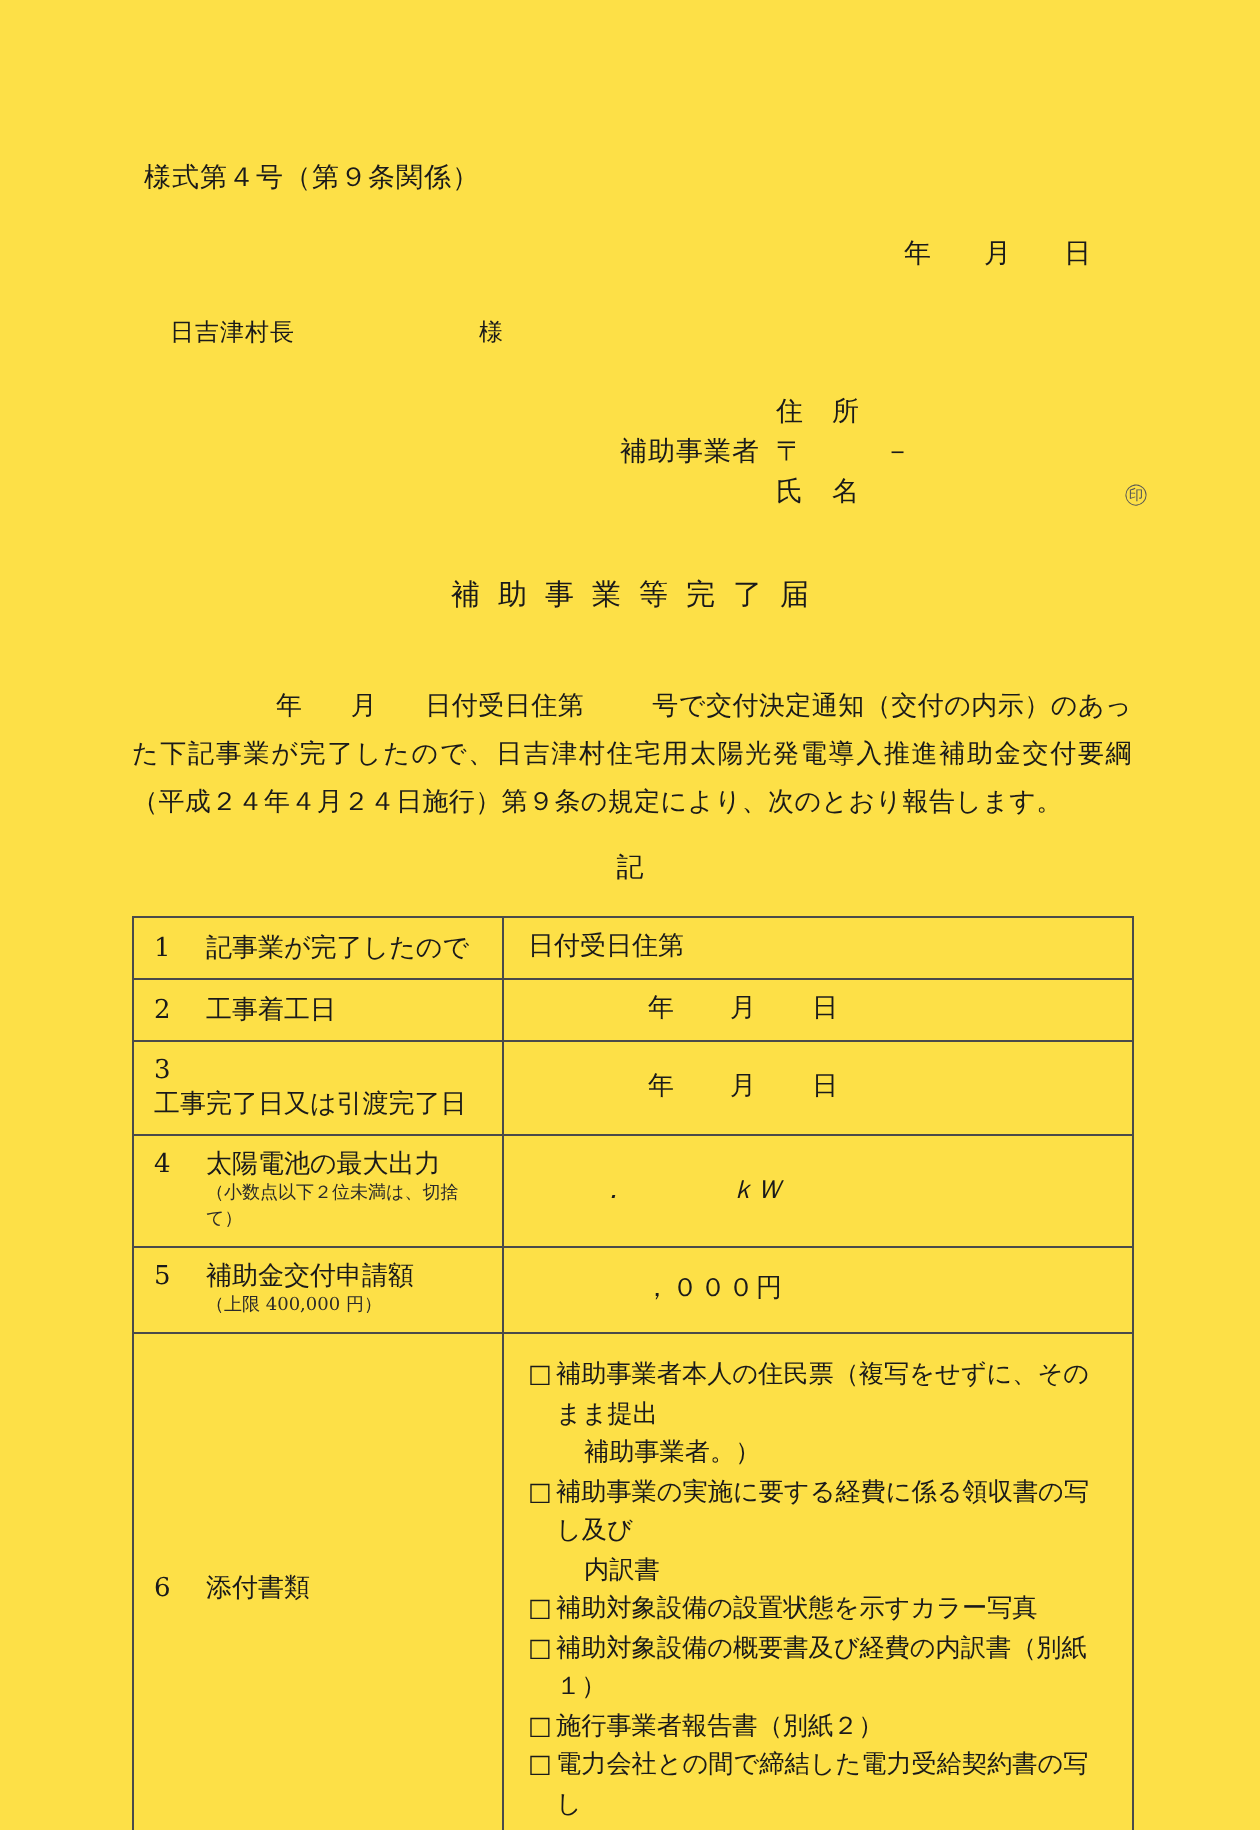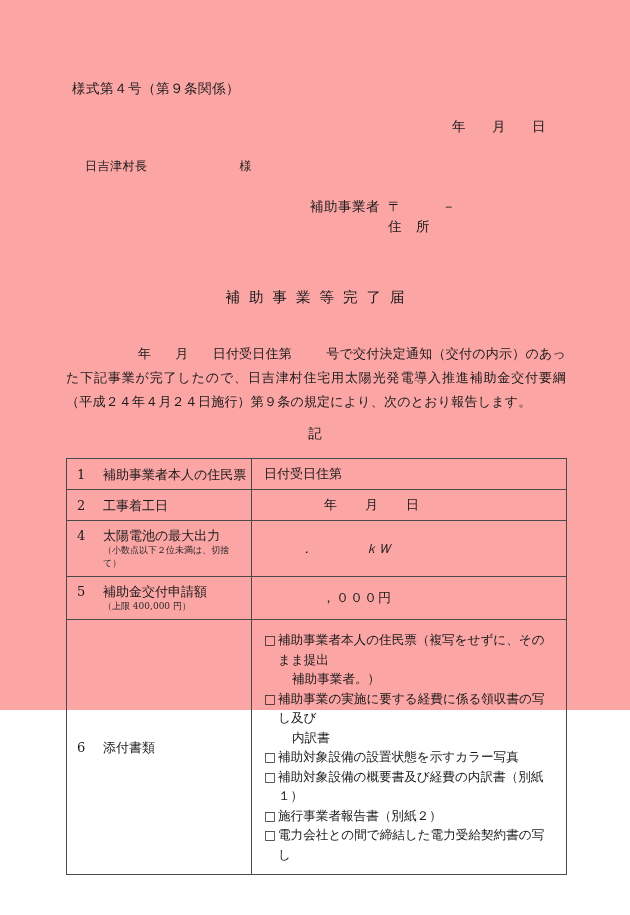--- a/index.html
+++ b/index.html
@@ -13,22 +13,22 @@
     height: 915px;
     position: relative;
     font-family: "DejaVu Serif", "Liberation Serif", serif;
     color: #1a1a1a;
     overflow: hidden;
   }
   .page {
     position: absolute;
     inset: 0;
     width: 630px;
-    height: 710px;
-    background: #fca5a5;
+    height: 915px;
+    background: #fde047;
   }
 
   
   .form-no {
     position: absolute;
     left: 72px;
     top: 80px;
     font-size: 13.5px;
     letter-spacing: 0.5px;
     white-space: nowrap;
@@ -197,65 +197,80 @@
   <div class="date-line">
     <span>年</span><span class="gap"></span><span>月</span><span class="gap"></span><span>日</span>
   </div>
 
   <div class="addressee">
     <span>日吉津村長</span><span class="sama">様</span>
   </div>
 
   <div class="applicant">
     <span class="row">
+      <span class="indent"></span><span class="kv">住　所</span>
+    </span>
+    <span class="row">
       <span class="label-main">補助事業者</span><span class="postal-mark">〒</span><span class="dash">－</span>
     </span>
     <span class="row">
-      <span class="indent"></span><span class="kv">住　所</span>
+      <span class="indent"></span><span class="kv">氏　名</span><span class="seal">㊞</span>
     </span>
   </div>
 
   <div class="doc-title">補助事業等完了届</div>
 
   <div class="body-text">
     <span class="lead-indent"></span><span>年</span><span class="g"></span><span>月</span><span class="g"></span><span>日付受日住第</span><span class="g-wide"></span><span>号で交付決定通知（交付の内示）のあった下</span><span>記事業が完了したので、日吉津村住宅用太陽光発電導入推進補助金交付要綱（平成２４年</span><span>４月２４日施行）第９条の規定により、次のとおり報告します。</span>
   </div>
 
   <div class="ki">記</div>
 
   <table class="tbl">
     <colgroup>
       <col class="c-label">
       <col class="c-value">
     </colgroup>
     <tbody>
       <tr>
         <td>
           <div class="cell-label">
-            <span class="num">1</span><span class="txt">補助事業者本人の住民票</span>
+            <span class="num">1</span><span class="txt">記事業が完了したので</span>
           </div>
         </td>
         <td>
           <div class="cell-value left">日付受日住第</div>
         </td>
       </tr>
 
       <tr>
         <td>
           <div class="cell-label">
             <span class="num">2</span><span class="txt">工事着工日</span>
           </div>
         </td>
         <td>
           <div class="cell-value dateval">
             <span>年</span><span class="gap"></span><span>月</span><span class="gap"></span><span>日</span>
           </div>
         </td>
       </tr>
 
+      <tr>
+        <td>
+          <div class="cell-label">
+            <span class="num">3</span><span class="txt">工事完了日又は引渡完了日</span>
+          </div>
+        </td>
+        <td>
+          <div class="cell-value dateval">
+            <span>年</span><span class="gap"></span><span>月</span><span class="gap"></span><span>日</span>
+          </div>
+        </td>
+      </tr>
 
       <tr>
         <td>
           <div class="cell-label">
             <span class="num">4</span><span class="txt">太陽電池の最大出力</span>
             <span class="note">（小数点以下２位未満は、切捨て）</span>
           </div>
         </td>
         <td>
           <div class="cell-value kw">

